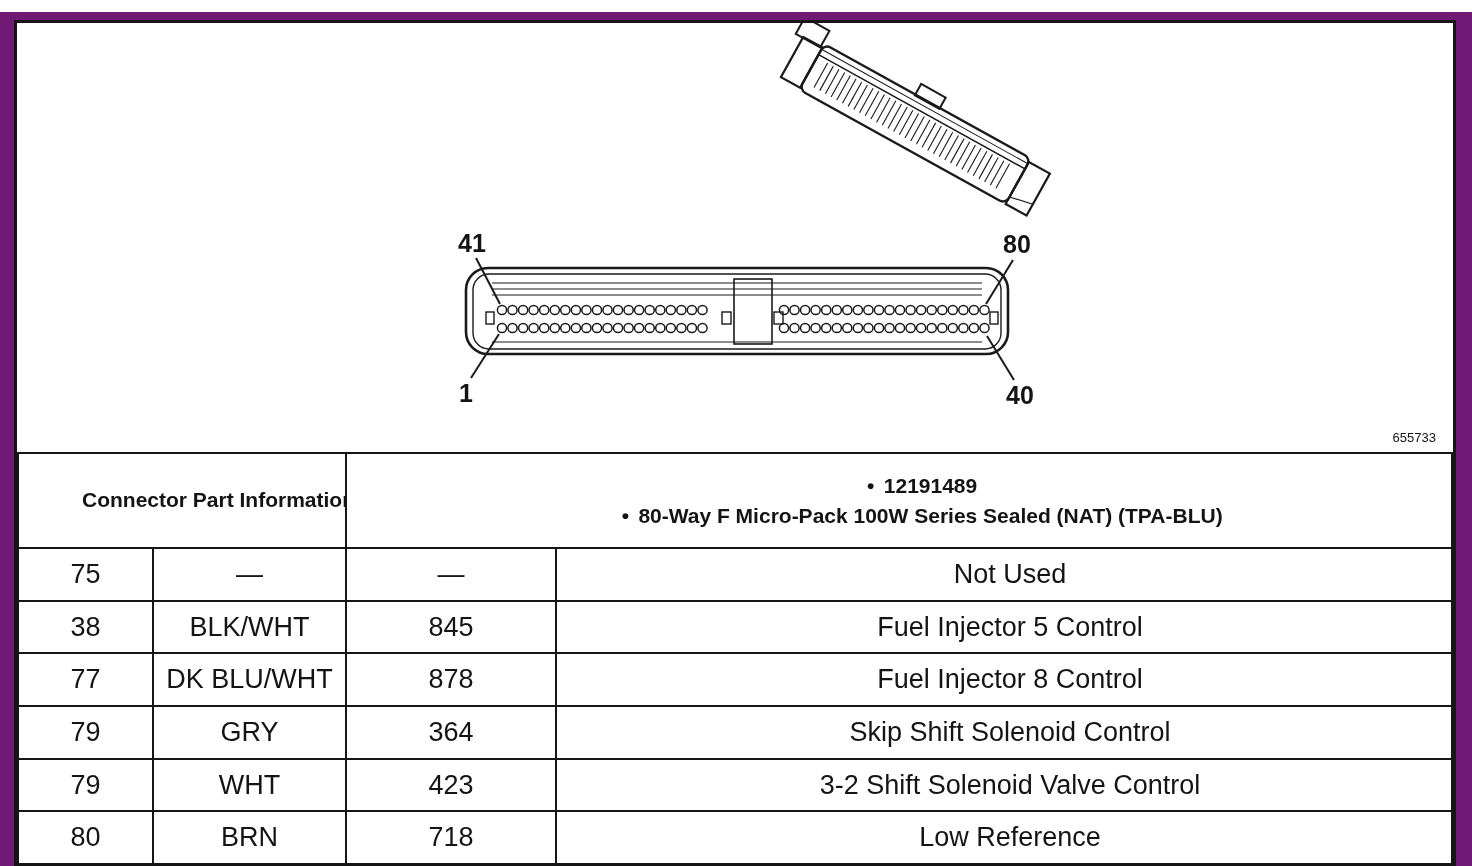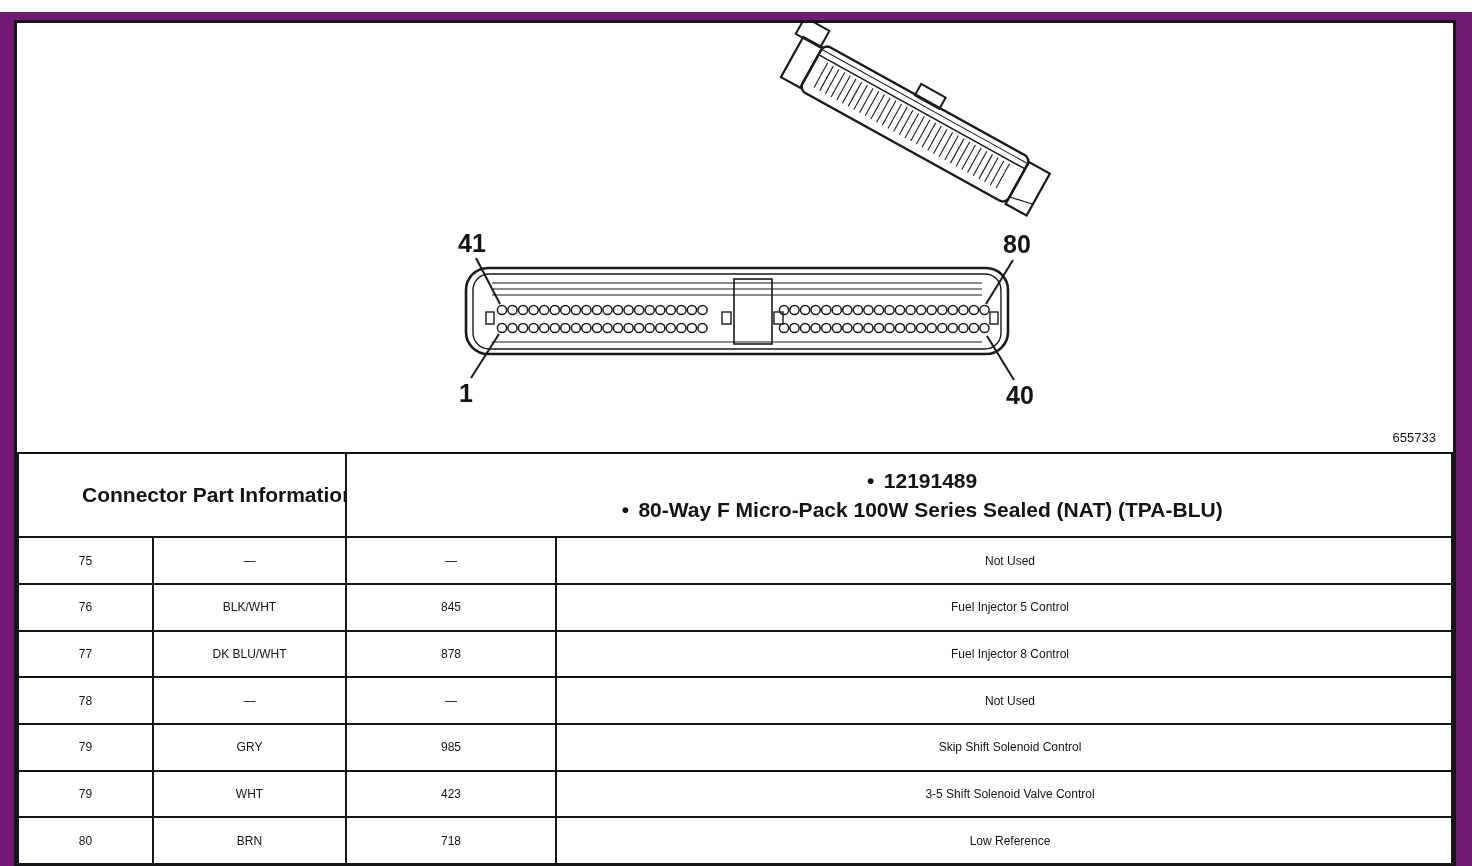--- a/index.html
+++ b/index.html
@@ -8,21 +8,21 @@
   .frame{position:absolute;left:14px;top:8px;width:1442px;height:848px;
          border:3px solid #161616;box-sizing:border-box;display:flex;flex-direction:column;background:#fff;}
   .figure-area{position:relative;height:429px;flex:0 0 auto;overflow:hidden;}
   .figure-area svg{display:block;}
 
   table.pin-table{width:100%;flex:1 1 auto;border-collapse:collapse;table-layout:fixed;}
   .pin-table td,.pin-table th{border:2.4px solid #161616;box-sizing:border-box;
          vertical-align:middle;overflow:hidden;white-space:nowrap;}
   .part-row td{height:76px;}
   .head-row th{height:42px;font-size:21px;font-weight:bold;text-align:center;}
-  .data-row td{height:42px;font-size:12px;}
+  .data-row td{height:42px;font-size:27px;}
   .part-cell{text-align:center;font-weight:bold;font-size:21px;line-height:1.25;white-space:normal;}
   .part-cell span{display:block;width:200px;margin:0 auto;}
   .bullets-cell{padding-left:38px;font-weight:bold;font-size:21px;}
   .bullet-line{line-height:1.4;text-align:center;}
   .bullet{display:inline-block;width:26px;}
   .td-c{text-align:center;}
   .td-l{text-align:center;padding-left:13px;}
 </style>
 </head>
 <body>
@@ -215,48 +215,42 @@
           </td>
         </tr>
 
         <tr class="data-row">
           <td class="td-c">75</td>
           <td class="td-c">—</td>
           <td class="td-c">—</td>
           <td class="td-l">Not Used</td>
         </tr>
         <tr class="data-row">
-          <td class="td-c">76</td>
+          <td class="td-c">38</td>
           <td class="td-c">BLK/WHT</td>
           <td class="td-c">845</td>
           <td class="td-l">Fuel Injector 5 Control</td>
         </tr>
         <tr class="data-row">
           <td class="td-c">77</td>
           <td class="td-c">DK BLU/WHT</td>
           <td class="td-c">878</td>
           <td class="td-l">Fuel Injector 8 Control</td>
         </tr>
         <tr class="data-row">
-          <td class="td-c">78</td>
-          <td class="td-c">—</td>
-          <td class="td-c">—</td>
-          <td class="td-l">Not Used</td>
-        </tr>
-        <tr class="data-row">
           <td class="td-c">79</td>
           <td class="td-c">GRY</td>
-          <td class="td-c">985</td>
+          <td class="td-c">364</td>
           <td class="td-l">Skip Shift Solenoid Control</td>
         </tr>
         <tr class="data-row">
           <td class="td-c">79</td>
           <td class="td-c">WHT</td>
           <td class="td-c">423</td>
-          <td class="td-l">3-5 Shift Solenoid Valve Control</td>
+          <td class="td-l">3-2 Shift Solenoid Valve Control</td>
         </tr>
         <tr class="data-row">
           <td class="td-c">80</td>
           <td class="td-c">BRN</td>
           <td class="td-c">718</td>
           <td class="td-l">Low Reference</td>
         </tr>
       </tbody>
     </table>
 

